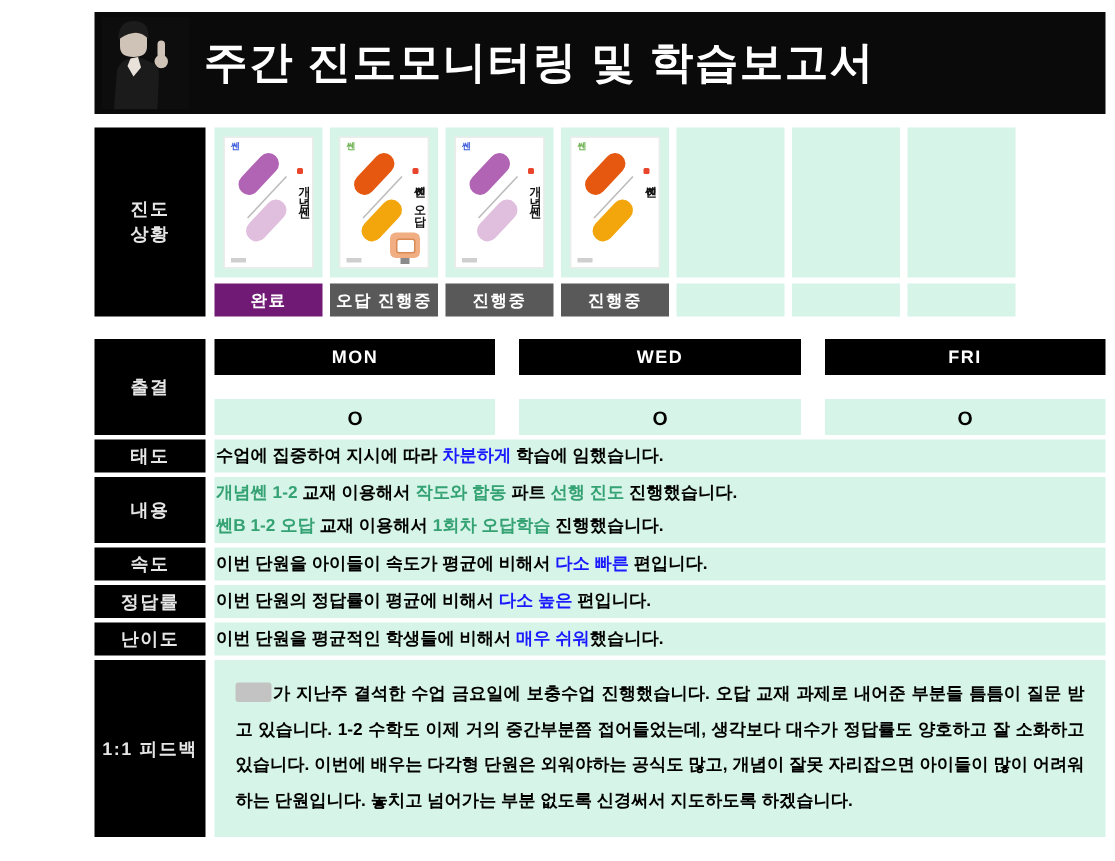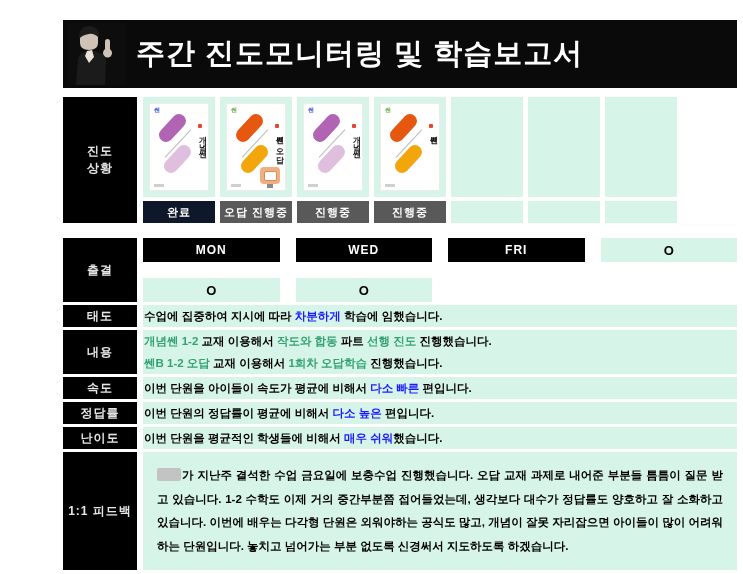--- a/index.html
+++ b/index.html
@@ -1,18 +1,18 @@
 <!DOCTYPE html>
 <html><head>
 <meta charset="utf-8">
 <style>
   html,body{margin:0;padding:0;background:#ffffff;}
   .page{position:relative;width:743px;height:574px;background:#ffffff;overflow:hidden;
         font-family:"Liberation Sans","DejaVu Sans",sans-serif;font-weight:bold;color:#000;}
-  .content{position:absolute;left:63px;top:20px;width:674px;}
+  .content{position:absolute;left:63px;top:8px;width:674px;}
 
   
   .hd{height:68px;background:#0a0a0a;display:flex;align-items:center;margin-bottom:9px;}
   .hd .photo{width:58px;height:62px;margin-left:5px;flex:0 0 auto;}
   .hd h1{margin:0 0 0 10px;font-size:29px;letter-spacing:1px;color:#ffffff;font-weight:bold;}
 
   
   .row{display:grid;grid-template-columns:74px 1fr;column-gap:6px;margin-bottom:3px;}
   .rlabel{background:#000;color:#e5e5e5;display:flex;flex-direction:column;align-items:center;
           justify-content:center;font-size:12px;letter-spacing:1px;line-height:17px;}
@@ -32,21 +32,21 @@
           line-height:9px;letter-spacing:-1px;color:#111;}
   .logo{position:absolute;top:3px;left:4px;font-size:6px;line-height:6px;}
   .pubmark{position:absolute;bottom:3px;left:4px;width:10px;height:3px;background:#cfcfcf;}
   .accent{position:absolute;width:4px;height:4px;background:#e8452c;border-radius:1px;}
   .stamp{position:absolute;right:5px;bottom:6px;width:20px;height:17px;background:#f0ae82;
          border-radius:4px;display:flex;align-items:center;justify-content:center;}
   .stamp .inner{width:11px;height:8px;background:#fff;border-radius:2px;border:1px solid #d98a55;}
   .stamp:after{content:"";position:absolute;bottom:-4px;left:7px;width:6px;height:4px;background:#8a8a8a;}
 
   
-  .att-grid{display:grid;grid-template-columns:repeat(4,1fr);column-gap:4px;row-gap:3px;gap:16px;}
+  .att-grid{display:grid;grid-template-columns:repeat(3,1fr);column-gap:4px;row-gap:3px;gap:16px;}
   .day-hd{background:#000;color:#fff;height:24px;display:flex;align-items:center;justify-content:center;
           font-size:12px;letter-spacing:1px;}
   .day-val{height:24px;display:flex;align-items:center;justify-content:center;font-size:13px;}
 
   
   .rcontent{padding:0 10px 0 1px;display:flex;flex-direction:column;justify-content:center;}
   .line{font-size:11.5px;line-height:22px;white-space:nowrap;}
   .c-black{color:#000;} .c-blue{color:#1a1aff;} .c-green{color:#35a273;}
 
   
@@ -125,21 +125,21 @@
               <div class="capline" style="width: 38px; left: 9px; top: 39px; transform: rotate(-47deg);"></div>
               <div class="cap" style="width: 33px; height: 14px; left: 11px; top: 48px; transform: rotate(-47deg); background: rgb(243, 166, 11);"></div>
               <div class="vlabel">쎈B</div>
               <div class="accent" style="right: 6px; top: 20px;"></div>
               <div class="pubmark"></div>
             </div>
           </div>
           <div class="cell mint"></div>
           <div class="cell mint"></div>
           <div class="cell mint"></div>
-          <div class="badge" style="background: #0f172a;">완료</div>
+          <div class="badge" style="background: #701a75;">완료</div>
           <div class="badge" style="background: rgb(89, 89, 89);">오답 진행중</div>
           <div class="badge" style="background: rgb(89, 89, 89);">진행중</div>
           <div class="badge" style="background: rgb(89, 89, 89);">진행중</div>
           <div class="badge mint"></div>
           <div class="badge mint"></div>
           <div class="badge mint"></div>
         </div>
     </section>
 
     <section class="row">

